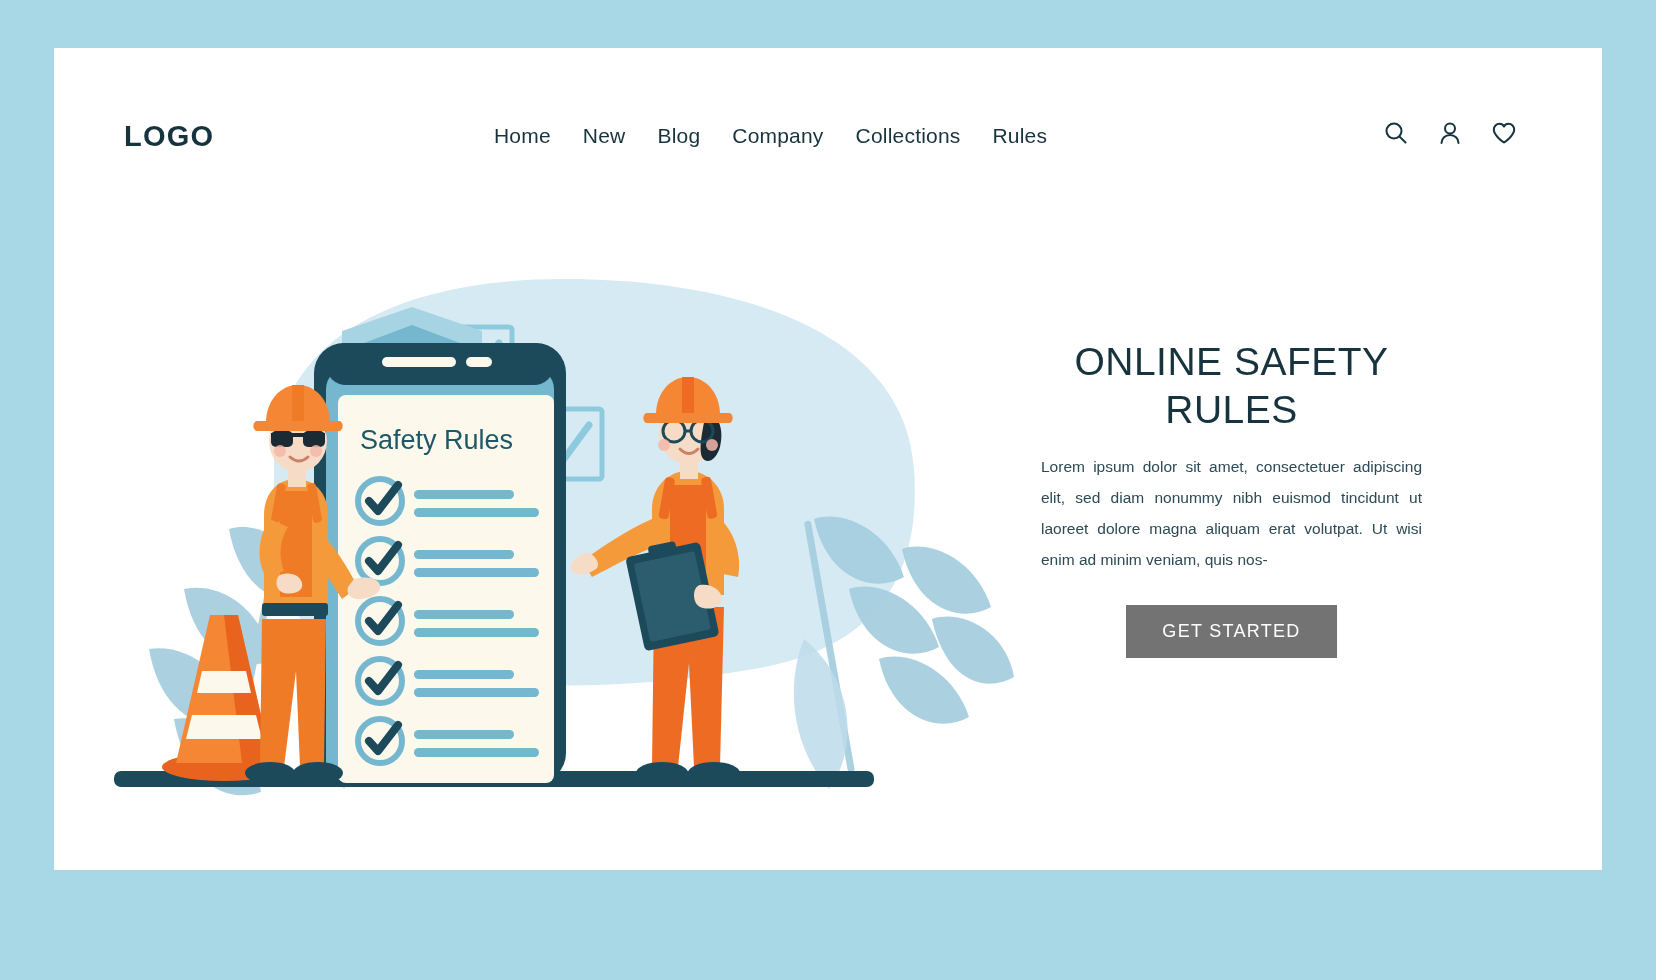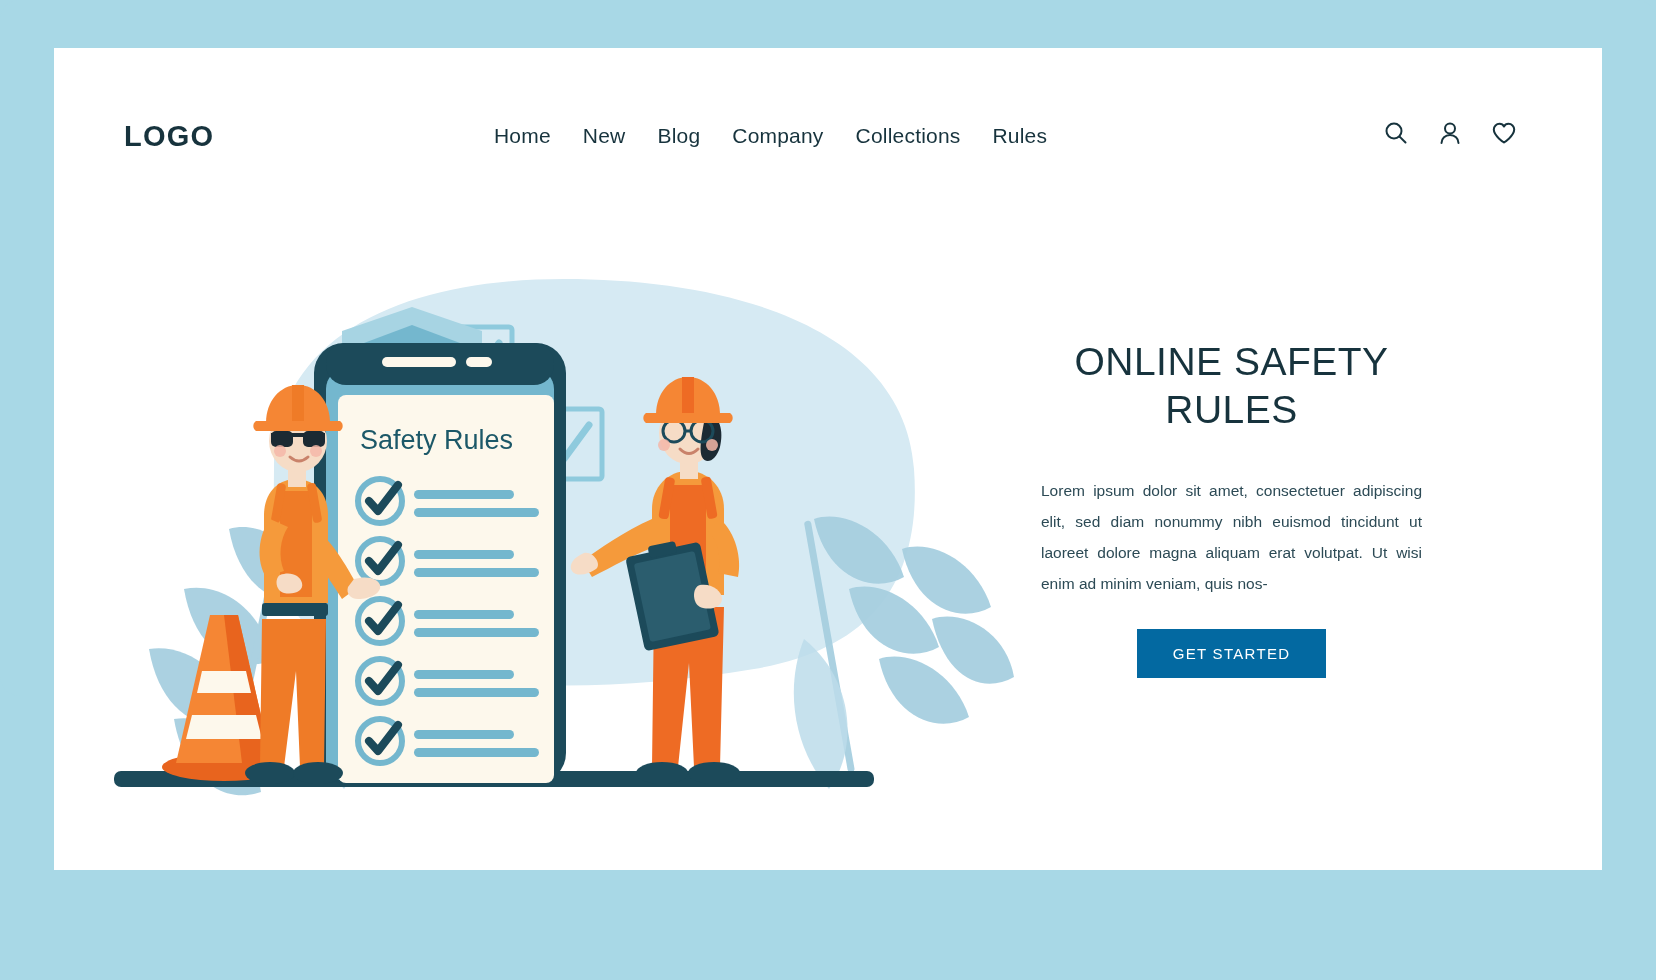--- a/index.html
+++ b/index.html
@@ -74,37 +74,37 @@
   }
   .headline {
     font-size: 39px;
     line-height: 1.24;
     color: #17333d;
     text-align: center;
     letter-spacing: 0.5px;
     font-weight: 400;
   }
   .body-copy {
-    margin-top: 40px;
+    margin-top: 16px;
     font-size: 15.5px;
     line-height: 2.0;
     color: #2c4a55;
     text-align: justify;
     padding: 0 12px;
   }
   .cta-wrap {
     margin-top: 30px;
     display: flex;
     justify-content: center;
   }
   .cta {
-    background: #0369a1;
+    background: #737373;
     color: #ffffff;
     border: none;
-    font-size: 15px;
+    font-size: 18px;
     letter-spacing: 1.3px;
     padding: 16px 36px;
     cursor: pointer;
     font-family: "Liberation Sans", sans-serif;
   }
 
   
   .illus {
     position: absolute;
     left: 60px; top: 171px;

